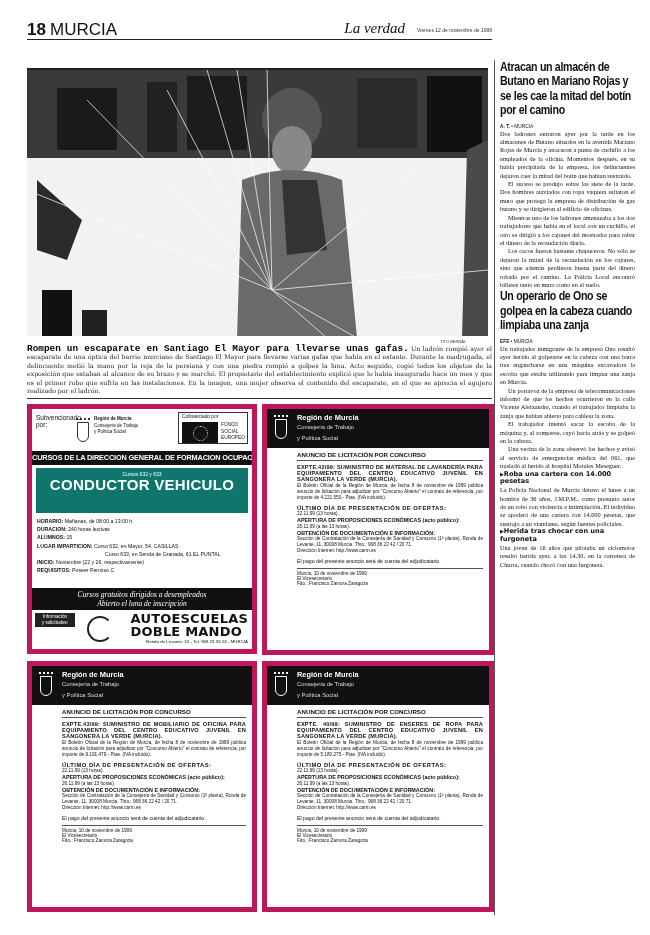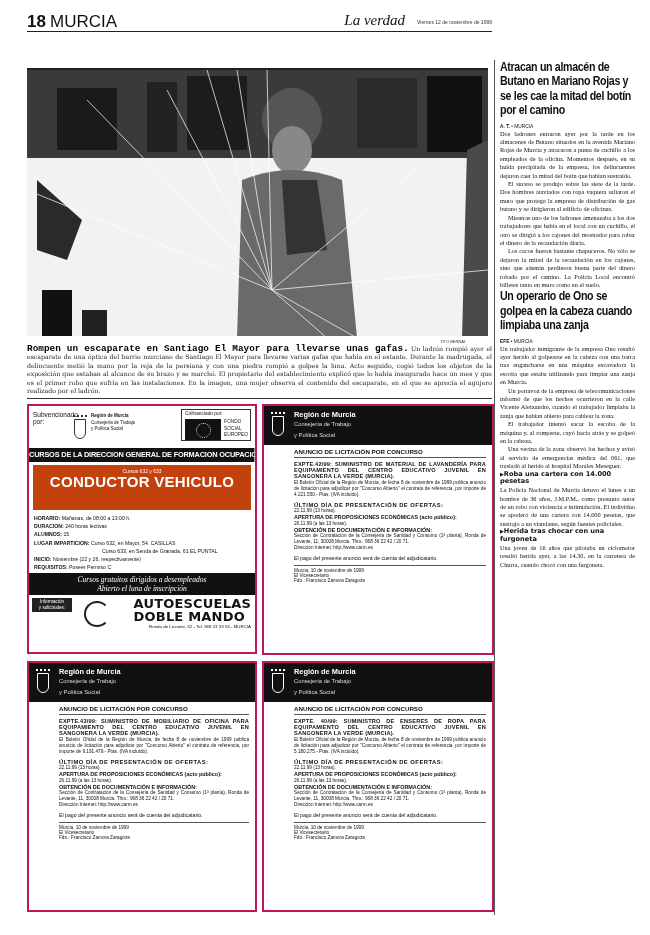--- a/index.html
+++ b/index.html
@@ -1,60 +1,60 @@
 <!DOCTYPE html>
 <html><head>
 <meta charset="utf-8">
 <style>
   * { box-sizing: border-box; margin: 0; padding: 0; }
   body { width: 650px; height: 935px; background: #fff; position: relative; overflow: hidden; font-family: "DejaVu Serif", serif; color: #111; }
   .abs { position: absolute; }
 
   
-  .mast { left: 27px; top: 12px; width: 465px; height: 20px; border-bottom: 1px solid #222; }
+  .mast { left: 27px; top: 20px; width: 465px; height: 20px; border-bottom: 1px solid #222; }
   .mast .pg { position: absolute; left: 0; top: 0; font-family: "Liberation Sans", sans-serif; font-size: 17px; font-weight: bold; }
   .mast .sec { position: absolute; left: 23px; top: 0; font-family: "Liberation Sans", sans-serif; font-size: 17px; }
   .mast .logo { position: absolute; right: 87px; top: 0; font-family: "Liberation Serif", serif; font-style: italic; font-size: 15px; }
   .mast .date { position: absolute; right: 0; top: 7px; font-family: "Liberation Sans", sans-serif; font-size: 5px; color: #333; }
 
   
   .photo { left: 27px; top: 68px; width: 461px; height: 268px; border-top: 2px solid #222; overflow: hidden; background: #d8d8d8; }
   .photo svg { display: block; }
   .credit { left: 440px; top: 339px; font-family: "Liberation Sans", sans-serif; font-size: 4px; color: #333; }
 
   
   .caption { left: 27px; top: 345px; width: 465px; font-size: 6.2px; line-height: 8.4px; text-align: justify; color: #222; }
   .caption b { font-family: Liberation Mono, monospace; font-weight: 900; font-size: 9.4px; color: #000; }
 
   .hr-sep { left: 27px; top: 398px; width: 465px; border-top: 1.5px solid #333; }
 
   
-  .box { border: 2px solid #be185d; background: #fff; overflow: hidden; }
+  .box { border: 5px solid #be185d; background: #fff; overflow: hidden; }
 
   
   .course { left: 27px; top: 404px; width: 230px; height: 250px; }
   .course .top { height: 40px; position: relative; }
   .course .sub { position: absolute; left: 4px; top: 5px; font-size: 6.5px; line-height: 7px; font-family: "Liberation Sans", sans-serif; }
   .crest { position: absolute; width: 12px; height: 20px; border: 1px solid #333; border-radius: 0 0 6px 6px; background: #fff; }
   .crest::before { content: ""; position: absolute; left: -2px; top: -5px; width: 14px; height: 4px; border-top: 2px dotted #333; }
   .course .rm { position: absolute; left: 62px; top: 7px; font-size: 4.5px; line-height: 6.5px; font-family: "Liberation Sans", sans-serif; }
   .course .rm b { font-size: 4.5px; }
   .eu { position: absolute; right: 4px; top: 3px; width: 70px; height: 32px; border: 1px solid #333; font-family: "Liberation Sans", sans-serif; font-size: 4.8px; }
   .eu .t { position: absolute; left: 3px; top: 1px; }
   .eu .flag { position: absolute; left: 3px; top: 9px; width: 36px; height: 21px; background: #111; }
   .eu .flag::after { content: ""; position: absolute; left: 11px; top: 4px; width: 13px; height: 13px; border: 1px dotted #ddd; border-radius: 50%; }
   .eu .txt { position: absolute; left: 42px; top: 9px; line-height: 6.5px; color: #222; }
   .course .band { background: #111; color: #fff; font-family: "Liberation Sans", sans-serif; font-weight: bold; font-size: 8px; letter-spacing: -0.2px; height: 14px; line-height: 14px; text-align: center; white-space: nowrap; transform: scaleX(0.92); transform-origin: left; width: 108.6%; margin-top: 2px; }
-  .course .title { background: #c2410c; color: #fff; margin: 3px 4px; height: 45px; text-align: center; font-family: "Liberation Sans", sans-serif; }
+  .course .title { background: #0f766e; color: #fff; margin: 3px 4px; height: 45px; text-align: center; font-family: "Liberation Sans", sans-serif; }
   .course .title .c { font-size: 5px; padding-top: 3px; }
   .course .title .h { font-size: 15px; font-weight: bold; line-height: 15px; letter-spacing: 0.3px; }
   .course .rows { font-family: "Liberation Sans", sans-serif; font-size: 5.2px; line-height: 8.2px; padding: 1px 5px 0 5px; }
   .course .rows b { font-weight: 900; }
   .course .rows .ind { padding-left: 68px; }
-  .course .free { background: #111; color: #fff; font-family: "Liberation Serif", serif; font-style: italic; text-align: center; font-size: 7.5px; line-height: 9px; padding: 2px 0; margin-top: 2px; }
+  .course .free { background: #111; color: #fff; font-family: "Liberation Serif", serif; font-style: italic; text-align: center; font-size: 7.5px; line-height: 9px; padding: 2px 0; margin-top: 14px; }
   .course .ae { position: relative; height: 39px; }
   .course .ae .info { position: absolute; left: 3px; top: 3px; width: 40px; height: 14px; background: #222; color: #fff; font-family: "Liberation Sans", sans-serif; font-size: 4.6px; line-height: 5.5px; text-align: center; padding-top: 1px; }
   .course .ae .circle { position: absolute; left: 55px; top: 6px; width: 26px; height: 26px; border: 2px solid #222; border-radius: 50%; border-right-color: transparent; }
   .course .ae .big { position: absolute; right: 4px; top: 2px; font-family: "DejaVu Sans", sans-serif; font-weight: bold; font-size: 13px; line-height: 13px; text-align: left; letter-spacing: 0.2px; }
   .course .ae .addr { position: absolute; right: 4px; top: 29px; font-family: "Liberation Sans", sans-serif; font-size: 4.4px; }
 
   
   .tender { width: 232px; height: 251px; }
   .tender .hdr { background: #111; color: #fff; height: 39px; position: relative; font-family: "Liberation Sans", sans-serif; }
   .tender .hdr .crest { left: 8px; top: 10px; border-color: #fff; background: #111; }

